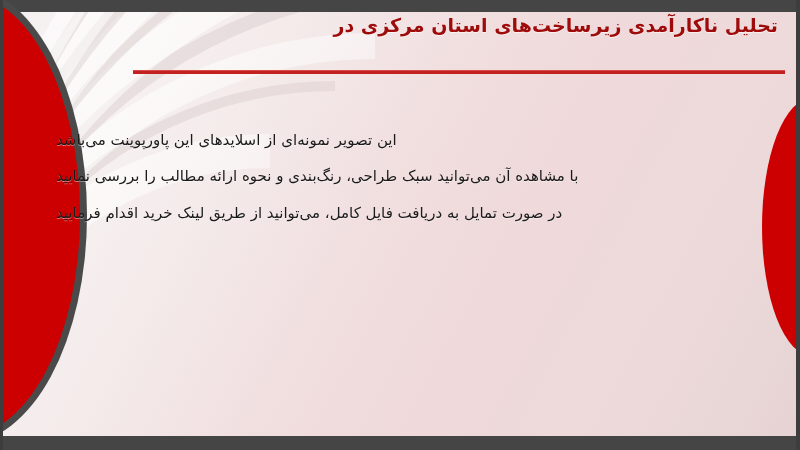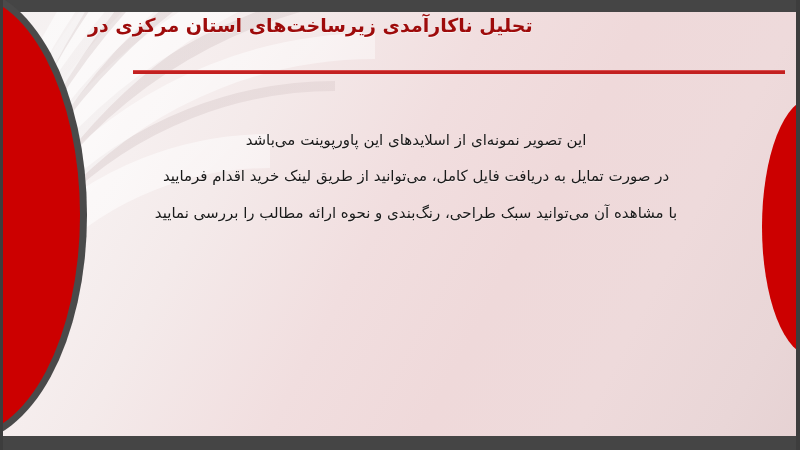--- a/index.html
+++ b/index.html
@@ -111,21 +111,21 @@
     z-index: 3;
   }
 
   
   .title-block {
     position: absolute;
     right: 22px;
     top: 12px;
     width: 690px;
     z-index: 5;
-    text-align: left;
+    text-align: right;
   }
   .title-text {
     color: #9e0b0b;
     font-size: 19px;
     font-weight: bold;
     line-height: 1.45;
     letter-spacing: 0;
     direction: rtl;
     text-shadow: 0 1px 0 rgba(255,255,255,0.55);
   }
@@ -141,21 +141,21 @@
   }
 
   
   .body-block {
     position: absolute;
     right: 24px;
     top: 122px;
     width: 720px;
     z-index: 5;
     direction: rtl;
-    text-align: center;
+    text-align: left;
   }
   .body-line {
     color: #1a1a1a;
     font-size: 15px;
     line-height: 2.42;
     white-space: nowrap;
     text-shadow: 0 1px 0 rgba(255,255,255,0.4);
   }
 </style>
 </head>
@@ -198,22 +198,22 @@
 
   <div class="right-shape"></div>
 
   <div class="title-block">
     <div class="title-text">تحلیل ناکارآمدی زیرساخت‌های استان مرکزی در</div>
   </div>
   <div class="title-rule"></div>
 
   <div class="body-block">
     <div class="body-line">این تصویر نمونه‌ای از اسلایدهای این پاورپوینت می‌باشد</div>
+    <div class="body-line">با مشاهده آن می‌توانید سبک طراحی، رنگ‌بندی و نحوه ارائه مطالب را بررسی نمایید</div>
     <div class="body-line">در صورت تمایل به دریافت فایل کامل، می‌توانید از طریق لینک خرید اقدام فرمایید</div>
-    <div class="body-line">با مشاهده آن می‌توانید سبک طراحی، رنگ‌بندی و نحوه ارائه مطالب را بررسی نمایید</div>
   </div>
 
   <div class="frame-top"></div>
   <div class="frame-bottom"></div>
   <div class="frame-left"></div>
   <div class="frame-right"></div>
 
 </div>
 
 </body></html>

